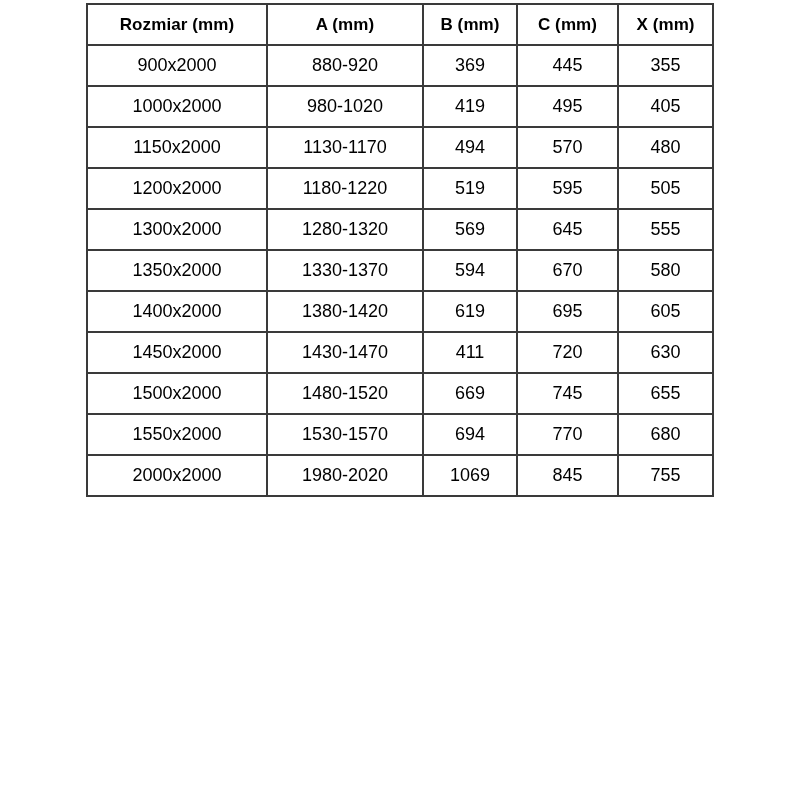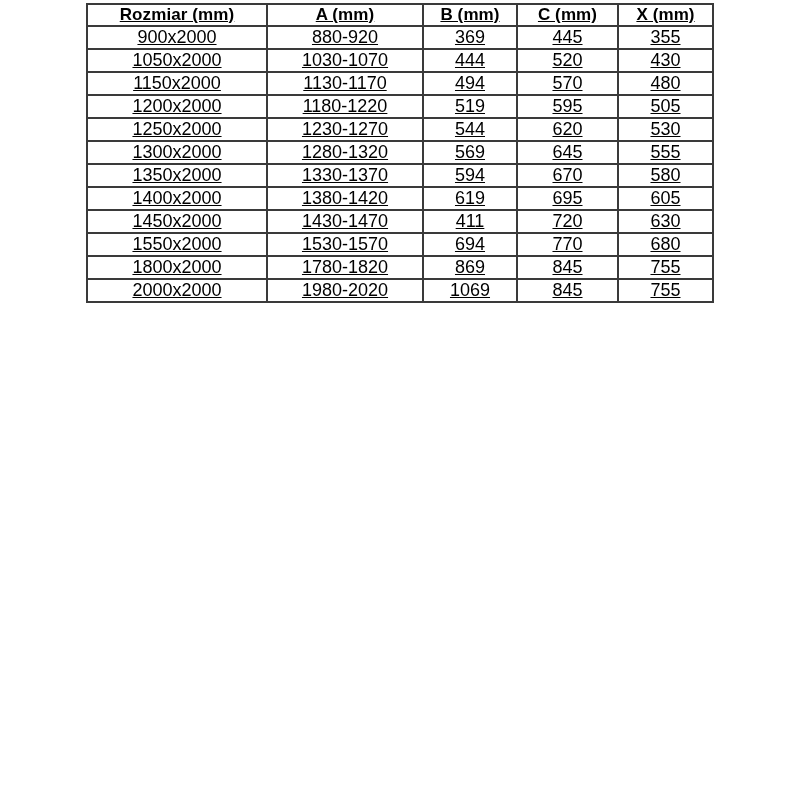--- a/index.html
+++ b/index.html
@@ -25,22 +25,21 @@
   table.size-table th,
   table.size-table td {
     border: 2px solid #3a3a3a;
     text-align: center;
     vertical-align: middle;
     padding: 0;
     overflow: hidden;
     white-space: nowrap;
   }
   table.size-table tr {
-    height: 22px;
-    text-decoration: underline;
+    height: 41px;
   }
   table.size-table th {
     font-size: 17px;
     font-weight: bold;
     letter-spacing: 0.1px;
   }
   table.size-table td {
     font-size: 18px;
     font-weight: normal;
   }
@@ -67,46 +66,39 @@
   </thead>
   <tbody>
       <tr>
         <td>900x2000</td>
         <td>880-920</td>
         <td>369</td>
         <td>445</td>
         <td>355</td>
       </tr>
       <tr>
-        <td>1050x2000</td>
-        <td>1030-1070</td>
-        <td>444</td>
-        <td>520</td>
-        <td>430</td>
+        <td>1000x2000</td>
+        <td>980-1020</td>
+        <td>419</td>
+        <td>495</td>
+        <td>405</td>
       </tr>
       <tr>
         <td>1150x2000</td>
         <td>1130-1170</td>
         <td>494</td>
         <td>570</td>
         <td>480</td>
       </tr>
       <tr>
         <td>1200x2000</td>
         <td>1180-1220</td>
         <td>519</td>
         <td>595</td>
         <td>505</td>
-      </tr>
-      <tr>
-        <td>1250x2000</td>
-        <td>1230-1270</td>
-        <td>544</td>
-        <td>620</td>
-        <td>530</td>
       </tr>
       <tr>
         <td>1300x2000</td>
         <td>1280-1320</td>
         <td>569</td>
         <td>645</td>
         <td>555</td>
       </tr>
       <tr>
         <td>1350x2000</td>
@@ -123,32 +115,32 @@
         <td>605</td>
       </tr>
       <tr>
         <td>1450x2000</td>
         <td>1430-1470</td>
         <td>411</td>
         <td>720</td>
         <td>630</td>
       </tr>
       <tr>
+        <td>1500x2000</td>
+        <td>1480-1520</td>
+        <td>669</td>
+        <td>745</td>
+        <td>655</td>
+      </tr>
+      <tr>
         <td>1550x2000</td>
         <td>1530-1570</td>
         <td>694</td>
         <td>770</td>
         <td>680</td>
-      </tr>
-      <tr>
-        <td>1800x2000</td>
-        <td>1780-1820</td>
-        <td>869</td>
-        <td>845</td>
-        <td>755</td>
       </tr>
       <tr>
         <td>2000x2000</td>
         <td>1980-2020</td>
         <td>1069</td>
         <td>845</td>
         <td>755</td>
       </tr>
     </tbody>
 </table>

